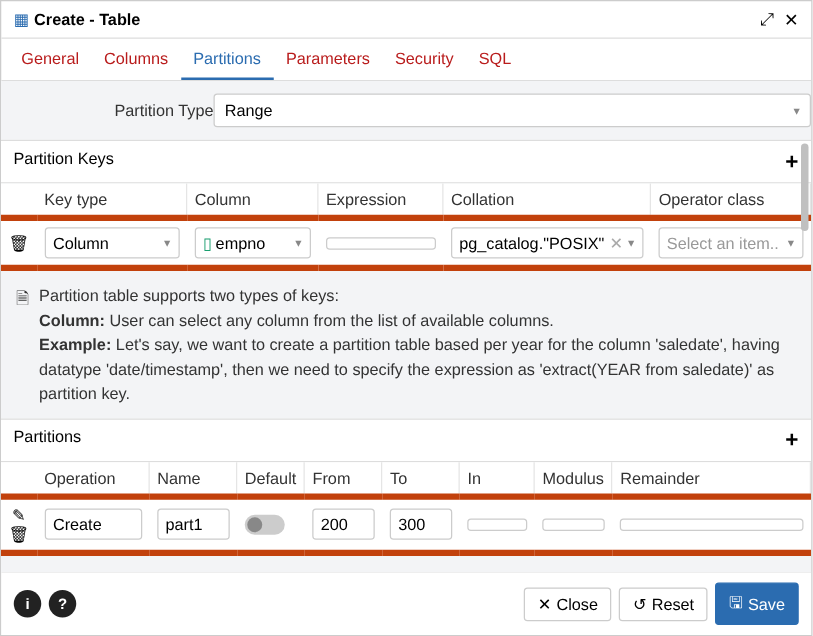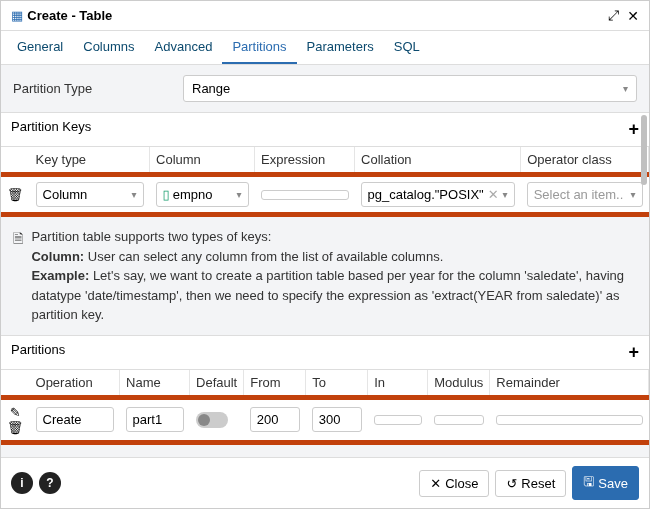--- a/index.html
+++ b/index.html
@@ -2,24 +2,24 @@
 <html><head>
 <meta charset="utf-8">
 <style>
 * { box-sizing: border-box; margin: 0; padding: 0; font-family: -apple-system, BlinkMacSystemFont, "Segoe UI", sans-serif; font-size: 13px; }
 body { background: #fff; width: 650px; height: 509px; border: 1px solid #ccc; display: flex; flex-direction: column; }
 .titlebar { display: flex; align-items: center; padding: 6px 10px; border-bottom: 1px solid #ddd; }
 .titlebar .icon { color: #2b6cb0; margin-right: 4px; }
 .titlebar .title { flex: 1; font-weight: 600; }
 .titlebar .winbtn { cursor: pointer; margin-left: 8px; font-size: 14px; }
 .tabs { display: flex; border-bottom: 1px solid #ddd; padding: 0 6px; }
-.tab { padding: 8px 10px; color: #0c4a6e; cursor: pointer; }
+.tab { padding: 8px 10px; color: #b91c1c; cursor: pointer; }
 .tab.active { color: #2b6cb0; border-bottom: 2px solid #2b6cb0; }
 .content { flex: 1; overflow-y: auto; background: #f3f4f6; position: relative; }
-.row-inline { display: flex; align-items: center; padding: 10px 12px; }
+.row-inline { display: flex; align-items: center; padding: 10px 0; text-align: right; }
 .row-inline .lbl { width: 170px; color: #333; }
 .select { flex:1; background:#fff; border:1px solid #ccc; border-radius:3px; padding:5px 8px; display:flex; align-items:center; justify-content:space-between; cursor:pointer; }
 .chev { color:#888; font-size:10px; }
 .panel-head { background:#fff; display:flex; align-items:flex-start; padding:6px 10px; border-top:1px solid #ddd; border-bottom:1px solid #ddd; font-weight:500; }
 .panel-head .spacer { flex:1; }
 .plus { font-size:18px; font-weight:600; cursor:pointer; }
 table { width:100%; border-collapse:collapse; background:#fff; }
 th, td { text-align:left; padding:5px 6px; border-bottom:5px solid #c2410c; font-weight:400; }
 th { color:#333; border-right:1px solid #e5e5e5; font-weight:500; }
 th:first-child, td:first-child { width:28px; text-align:center; border-right:none; }
@@ -50,23 +50,23 @@
 <div class="titlebar">
   <span class="icon">▦</span>
   <span class="title">Create - Table</span>
   <span class="winbtn">⤢</span>
   <span class="winbtn">✕</span>
 </div>
 
 <div class="tabs">
   <div class="tab">General</div>
   <div class="tab">Columns</div>
-  <div class="tab">Advanced</div>
   <div class="tab active">Partitions</div>
   <div class="tab">Parameters</div>
+  <div class="tab">Security</div>
   <div class="tab">SQL</div>
 </div>
 
 <div class="content">
   <div class="row-inline">
     <div class="lbl">Partition Type</div>
     <div class="select">
       <span>Range</span>
         <span class="chev">▾</span>
     </div>

